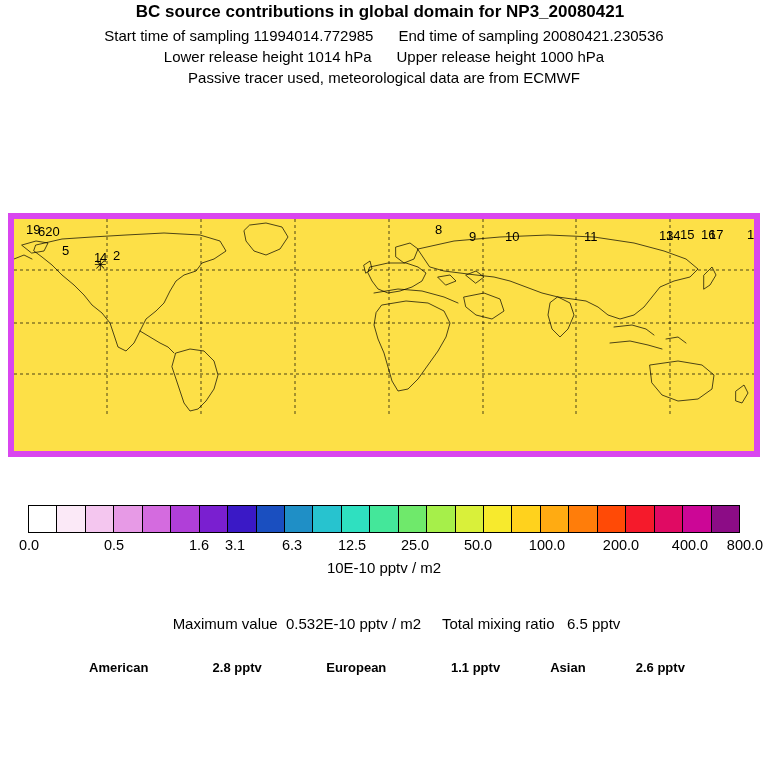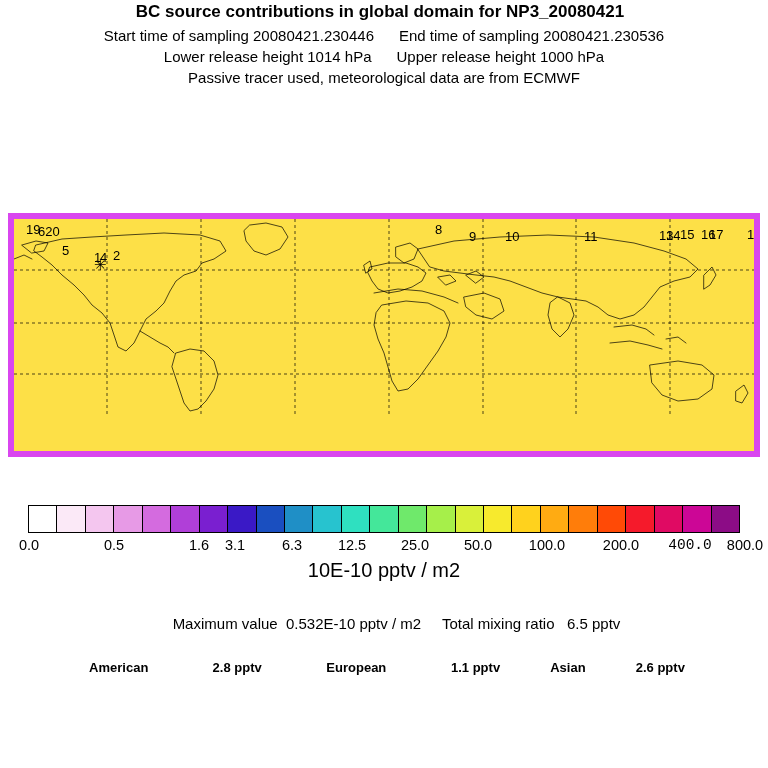--- a/index.html
+++ b/index.html
@@ -122,21 +122,21 @@
     font-size: 14.5px;
     transform: translateX(-50%);
     white-space: nowrap;
   }
   .cbar-unit {
     position: absolute;
     left: 0;
     top: 559px;
     width: 768px;
     text-align: center;
-    font-size: 20px;
+    font-size: 15px;
   }
 
   
   .stats {
     position: absolute;
     left: 0;
     top: 592px;
     width: 768px;
     font-size: 15px;
   }
@@ -160,21 +160,21 @@
   .lbl-c { text-align: center; }
   .val-c { text-align: center; }
 </style>
 </head>
 <body>
 
 <div id="page">
 
   <div class="header">
     <div class="title">BC  source contributions in global domain for NP3_20080421</div>
-    <div class="subline">Start time of sampling 20080421.230446      End time of sampling 20080421.230536</div>
+    <div class="subline">Start time of sampling 11994014.772985      End time of sampling 20080421.230536</div>
     <div class="subline">Lower release height 1014 hPa      Upper release height 1000 hPa</div>
     <div class="subline">Passive tracer used, meteorological data are from ECMWF</div>
   </div>
 
   <div class="map-wrap">
     <svg class="map-svg" viewBox="0 0 750 196" preserveAspectRatio="none">
 
       <g>
         <line class="grid-line" x1="0" y1="51" x2="750" y2="51"></line>
         <line class="grid-line" x1="0" y1="104" x2="750" y2="104"></line>
@@ -295,21 +295,21 @@
     <div class="cbar-tick" style="left:29px;">0.0</div>
     <div class="cbar-tick" style="left:114px;">0.5</div>
     <div class="cbar-tick" style="left:178px;margin-left:21px;">1.6</div>
     <div class="cbar-tick" style="left:235px;">3.1</div>
     <div class="cbar-tick" style="left:292px;">6.3</div>
     <div class="cbar-tick" style="left:352px;">12.5</div>
     <div class="cbar-tick" style="left:415px;">25.0</div>
     <div class="cbar-tick" style="left:478px;">50.0</div>
     <div class="cbar-tick" style="left:547px;">100.0</div>
     <div class="cbar-tick" style="left:621px;">200.0</div>
-    <div class="cbar-tick" style="left:690px;font-family:Liberation Mono, monospace;">400.0</div>
+    <div class="cbar-tick" style="left:690px;">400.0</div>
     <div class="cbar-tick" style="left:745px;">800.0</div>
   </div>
 
   <div class="cbar-unit">10E-10 pptv / m2</div>
 
   <div class="stats">
     <div class="stats-row1">
       <span>Maximum value</span><span>&nbsp;&nbsp;</span><span>0.532E-10 pptv / m2</span><span>&nbsp;&nbsp;&nbsp;&nbsp;&nbsp;</span><span>Total mixing ratio</span><span>&nbsp;&nbsp;&nbsp;</span><span>6.5 pptv</span>
     </div>
     <table class="stats-grid">

